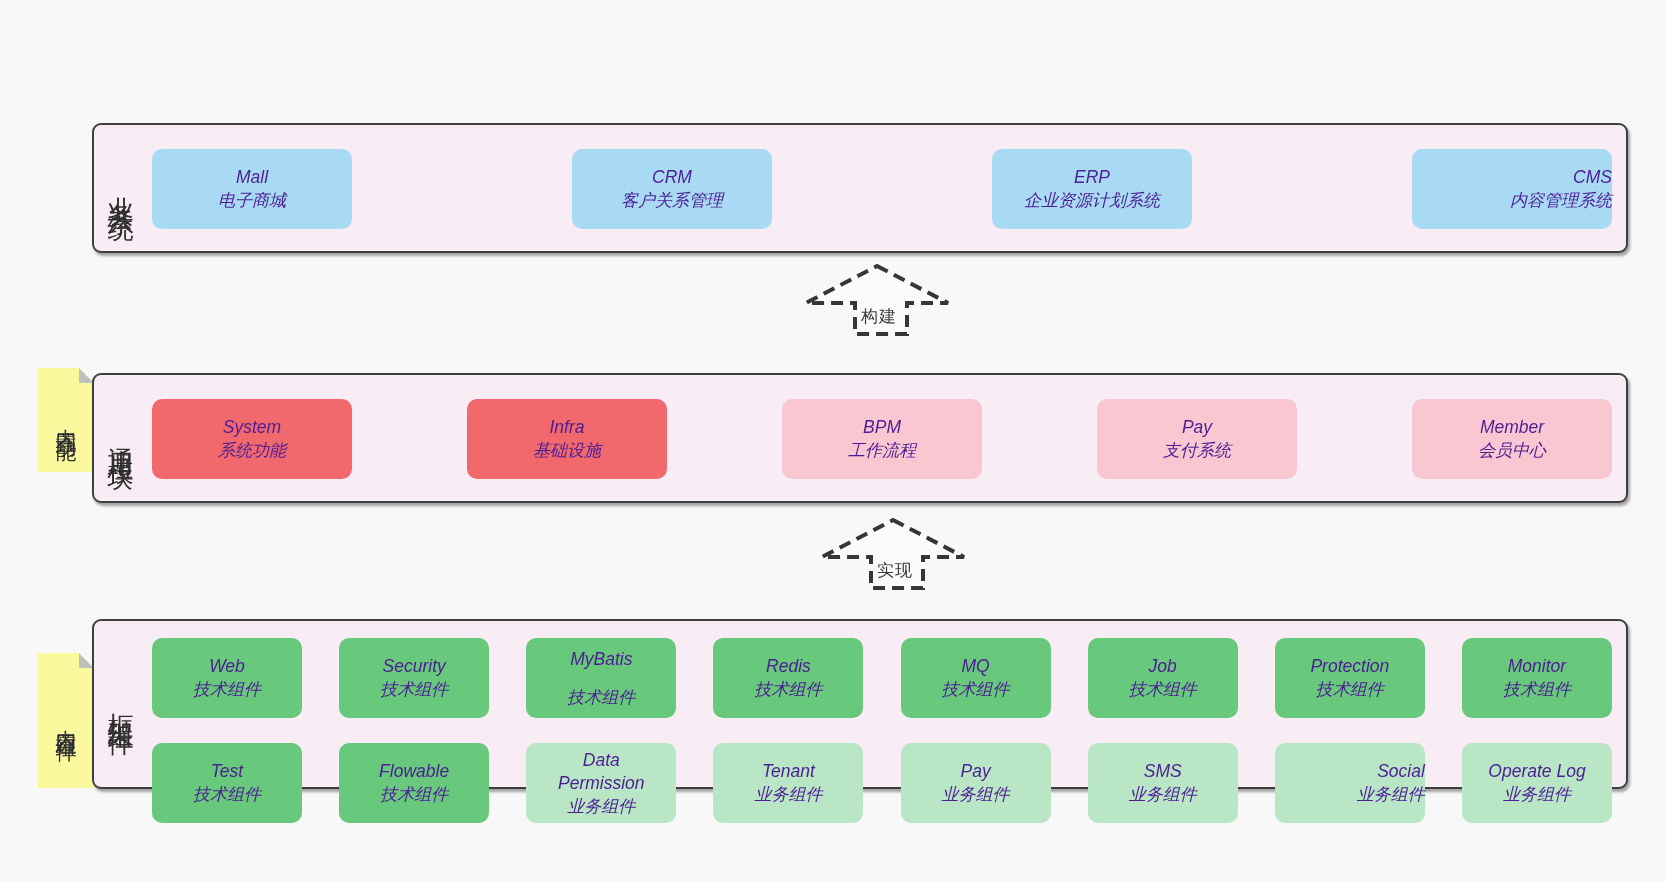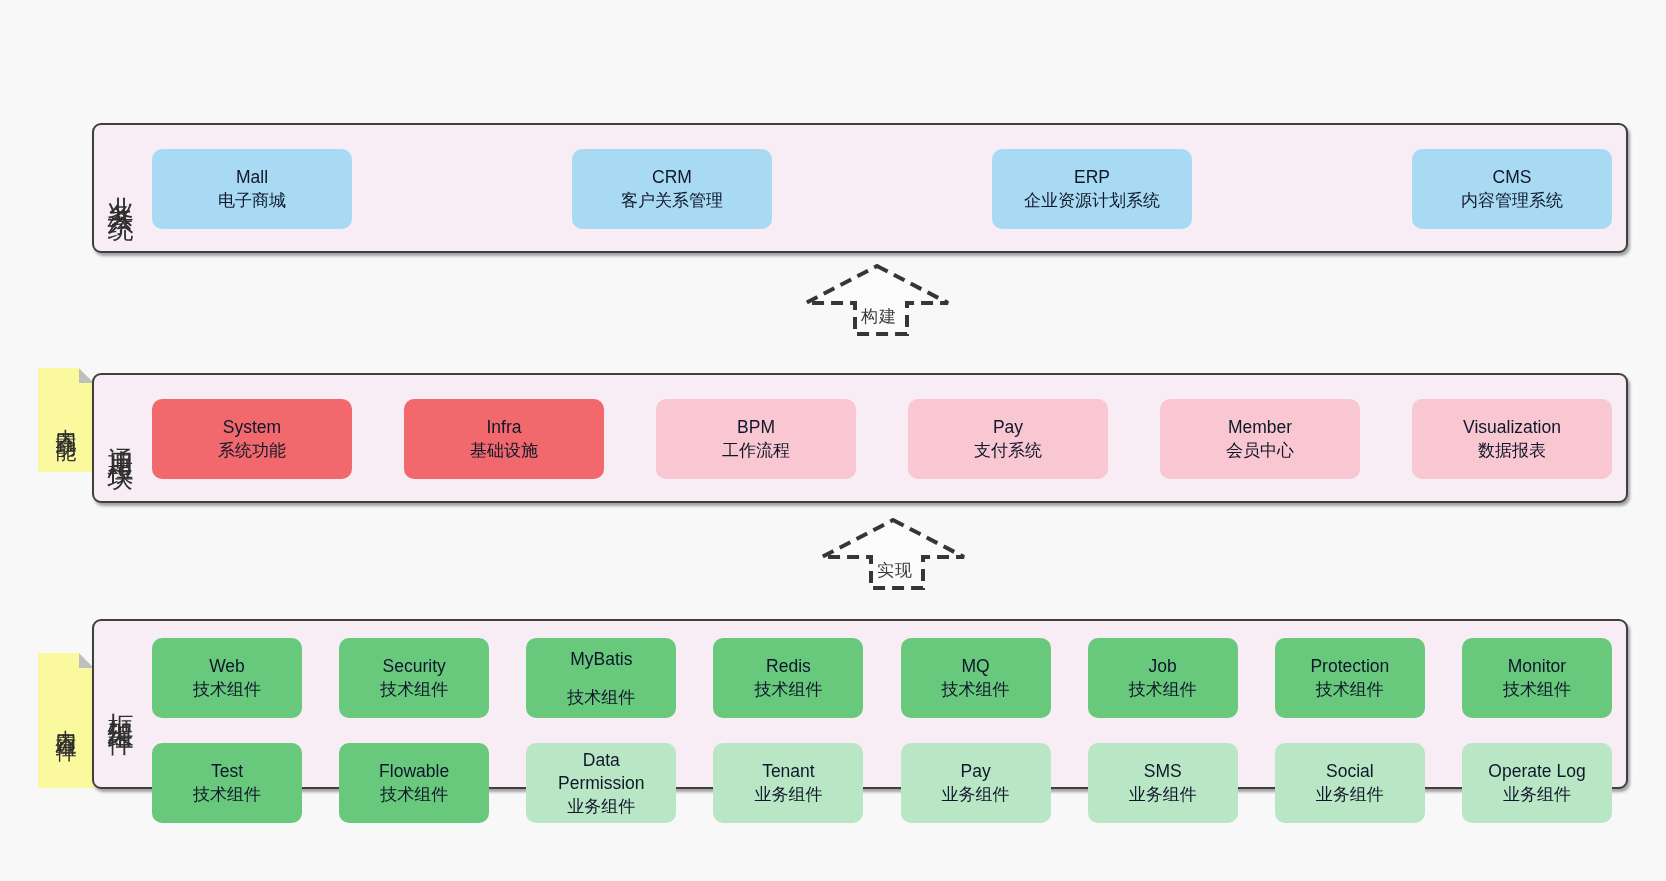--- a/index.html
+++ b/index.html
@@ -62,21 +62,22 @@
     display:flex;justify-content:space-between;
   }
   .row-l1{top:24px;}
   .row-l3a{top:17px;}
   .row-l3b{top:122px;}
   .box{
     height:80px;border-radius:10px;
     display:flex;flex-direction:column;
     align-items:center;justify-content:center;
     text-align:center;
-    color:#0f172a;
+    color:#4c1d95;
+    font-style:italic;
   }
   .box-wide{width:200px;}
   .box-narrow{width:150px;}
   .box-name{font-size:17.5px;line-height:23px;white-space:pre-line;}
   .box-desc{font-size:17px;line-height:23px;}
 
   
   .arrow{position:absolute;width:146px;height:72px;}
   .arrow1{left:804px;top:264px;}
   .arrow2{left:820px;top:518px;}
@@ -119,21 +120,21 @@
           <div class="box-desc">电子商城</div>
         </div>
         <div class="box box-wide" style="background: rgb(169, 218, 243);">
           <div class="box-name">CRM</div>
           <div class="box-desc">客户关系管理</div>
         </div>
         <div class="box box-wide" style="background: rgb(169, 218, 243);">
           <div class="box-name">ERP</div>
           <div class="box-desc">企业资源计划系统</div>
         </div>
-        <div class="box box-wide" style="background: rgb(169, 218, 243);">
+        <div class="box box-wide" style="background: rgb(169, 218, 243); align-items: flex-end;">
           <div class="box-name">CMS</div>
           <div class="box-desc">内容管理系统</div>
         </div>
       </div>
   </section>
 
   <div class="arrow arrow1">
     <svg width="146" height="72" viewBox="0 0 146 72">
       <path d="M73 2 L144 39 L103 39 L103 70 L51 70 L51 39 L2 39 Z"></path>
       <rect x="53" y="35" width="44" height="30"></rect>
@@ -157,24 +158,20 @@
           <div class="box-desc">工作流程</div>
         </div>
         <div class="box box-wide" style="background: rgb(249, 199, 209);">
           <div class="box-name">Pay</div>
           <div class="box-desc">支付系统</div>
         </div>
         <div class="box box-wide" style="background: rgb(249, 199, 209);">
           <div class="box-name">Member</div>
           <div class="box-desc">会员中心</div>
         </div>
-        <div class="box box-wide" style="background: rgb(249, 199, 209);">
-          <div class="box-name">Visualization</div>
-          <div class="box-desc">数据报表</div>
-        </div>
       </div>
   </section>
 
   <div class="arrow arrow2">
     <svg width="146" height="72" viewBox="0 0 146 72">
       <path d="M73 2 L144 39 L103 39 L103 70 L51 70 L51 39 L2 39 Z"></path>
       <rect x="53" y="35" width="44" height="30"></rect>
       <text x="75" y="58">实现</text>
     </svg>
   </div>
@@ -234,21 +231,21 @@
           <div class="box-desc">业务组件</div>
         </div>
         <div class="box box-narrow" style="background: rgb(185, 230, 196);">
           <div class="box-name">Pay</div>
           <div class="box-desc">业务组件</div>
         </div>
         <div class="box box-narrow" style="background: rgb(185, 230, 196);">
           <div class="box-name">SMS</div>
           <div class="box-desc">业务组件</div>
         </div>
-        <div class="box box-narrow" style="background: rgb(185, 230, 196);">
+        <div class="box box-narrow" style="background: rgb(185, 230, 196); align-items: flex-end;">
           <div class="box-name">Social</div>
           <div class="box-desc">业务组件</div>
         </div>
         <div class="box box-narrow" style="background: rgb(185, 230, 196);">
           <div class="box-name">Operate Log</div>
           <div class="box-desc">业务组件</div>
         </div>
       </div>
   </section>
 

